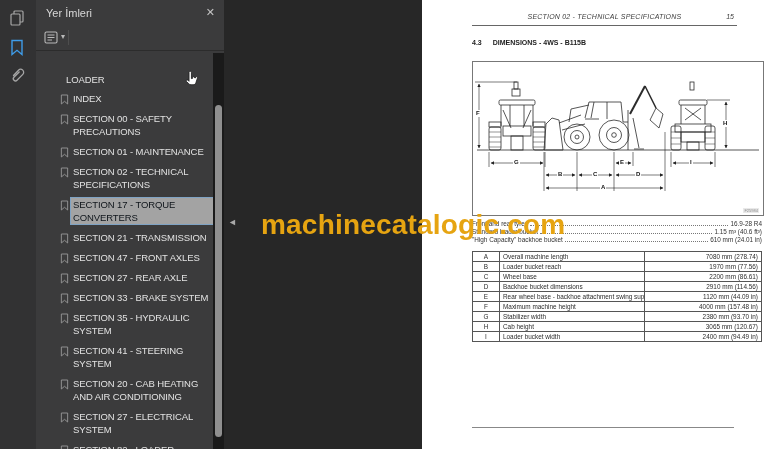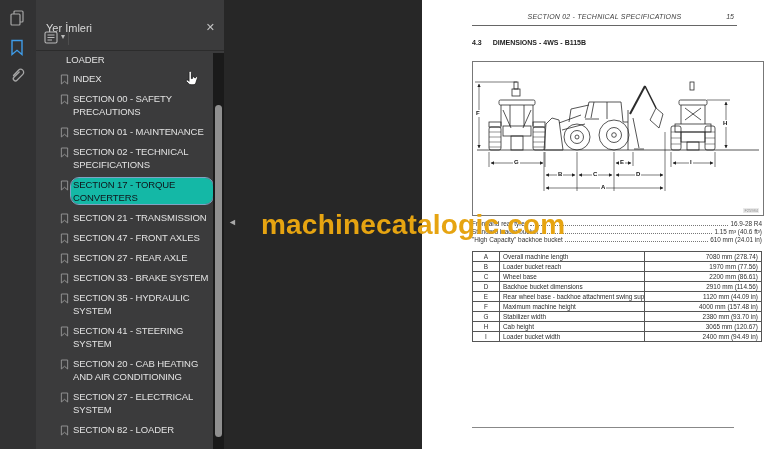--- a/index.html
+++ b/index.html
@@ -5,34 +5,34 @@
   html,body{margin:0;padding:0;background:#111;}
   .screen{position:relative;width:768px;height:449px;overflow:hidden;
     font-family:"Liberation Sans",sans-serif;background:#272727;}
 
   
   .icon-strip{position:absolute;left:0;top:0;width:36px;height:449px;background:#323233;z-index:5;}
   .strip-btn{position:absolute;left:9px;width:18px;height:18px;cursor:pointer;}
 
   
   .panel{position:absolute;left:36px;top:0;width:188px;height:449px;background:#3b3b3c;z-index:4;}
-  .panel-header{position:absolute;left:0;top:0;right:0;height:27px;margin-top:15px;}
+  .panel-header{position:absolute;left:0;top:0;right:0;height:27px;}
   .panel-title{position:absolute;left:10px;top:7px;font-size:11px;color:#d8d8d8;}
   .panel-close{position:absolute;right:9px;top:6px;font-size:11px;color:#c4c4c4;cursor:pointer;}
   .panel-toolbar{position:absolute;left:0;top:27px;right:0;height:23px;border-bottom:1px solid #2c2c2c;}
   .opt-btn{position:absolute;left:8px;top:3px;width:26px;height:16px;color:#b9b9b9;cursor:pointer;}
   .opt-caret{position:absolute;left:17px;top:2px;font-size:8px;color:#b9b9b9;}
   .tb-sep{position:absolute;left:32px;top:3px;width:1px;height:15px;background:#4e4e4e;}
 
   .bm-list{position:absolute;left:0;top:52px;right:11px;bottom:0;overflow:hidden;}
   .bm-item{display:flex;align-items:flex-start;gap:4px;padding:3px 2px 4px 24px;cursor:pointer;}
   .bm-item .bm-glyph{flex:0 0 auto;margin-top:2px;}
   .bm-label{flex:1;font-size:9.5px;line-height:13px;color:#e2e2e2;letter-spacing:-0.1px;}
-  .bm-item.partial{padding:1px 20px 3px 30px;}
-  .bm-item.selected .bm-label{background:#14b8a6;color:#0f151b;outline:1px solid #7fa3c4;padding:0 2px;margin:0 -2px;border-radius:8px;}
+  .bm-item.partial{padding:1px 20px 3px 30px;margin-top:20px;}
+  .bm-item.selected .bm-label{background:#a3a3a3;color:#0f151b;outline:1px solid #7fa3c4;padding:0 2px;margin:0 -2px;}
 
   
   .v-scroll{position:absolute;right:0;top:53px;bottom:0;width:11px;background:#1a1a1a;}
   .v-thumb{position:absolute;left:2px;top:52px;width:7px;height:332px;background:#8f8f8f;border-radius:4px;cursor:pointer;}
 
   
   .collapse-handle{position:absolute;left:228px;top:217px;font-size:9px;color:#a9a9a9;cursor:pointer;z-index:6;}
 
   
   .cursor{position:absolute;left:185px;top:70px;z-index:20;pointer-events:none;}

